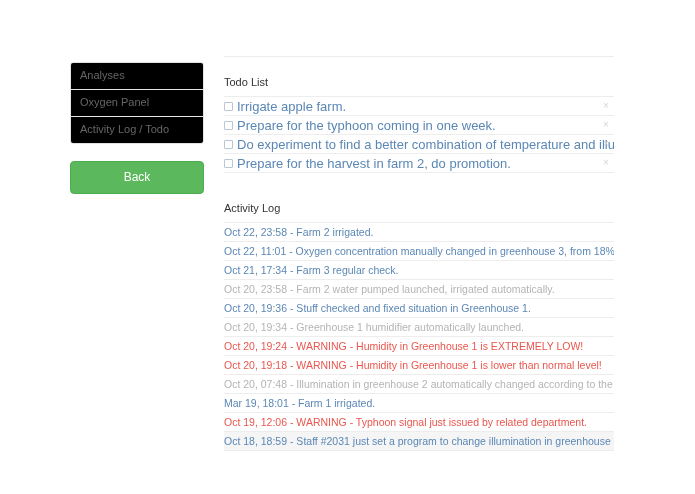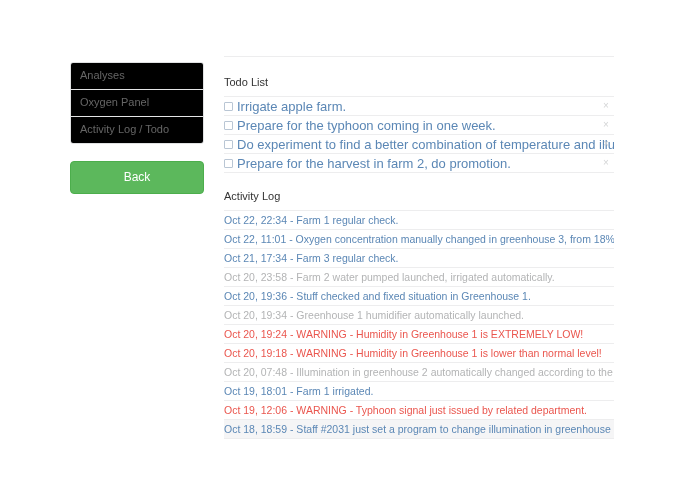--- a/index.html
+++ b/index.html
@@ -85,21 +85,21 @@
   }
 
   .section-title {
     font-size: 11px;
     font-weight: normal;
     color: #333333;
     line-height: 13px;
     margin: 0 0 7px 0;
   }
   .section-title.activity {
-    margin-top: 17px;
+    margin-top: 29px;
   }
 
   .rows {
     border-top: 1px solid #ededee;
   }
 
   .row {
     position: relative;
     border-bottom: 1px solid #ededee;
     height: 18px;
@@ -185,28 +185,28 @@
     <div class="section-title">Todo List</div>
     <div class="rows" id="todo-rows">
         <div class="row todo-row"><span class="cb"></span><span class="todo-text">Irrigate apple farm.</span><span class="dismiss">×</span></div>
         <div class="row todo-row"><span class="cb"></span><span class="todo-text">Prepare for the typhoon coming in one week.</span><span class="dismiss">×</span></div>
         <div class="row todo-row"><span class="cb"></span><span class="todo-text">Do experiment to find a better combination of temperature and illumination in greenhouse 1.</span><span class="dismiss">×</span></div>
         <div class="row todo-row"><span class="cb"></span><span class="todo-text">Prepare for the harvest in farm 2, do promotion.</span><span class="dismiss">×</span></div>
       </div>
 
     <div class="section-title activity">Activity Log</div>
     <div class="rows" id="activity-rows">
-        <div class="row log-row"><span class="log-text normal">Oct 22, 22:34 - Farm 1 regular check.</span></div>
+        <div class="row log-row"><span class="log-text normal">Oct 22, 23:58 - Farm 2 irrigated.</span></div>
         <div class="row log-row"><span class="log-text normal">Oct 22, 11:01 - Oxygen concentration manually changed in greenhouse 3, from 18% to 22%.</span></div>
         <div class="row log-row"><span class="log-text normal">Oct 21, 17:34 - Farm 3 regular check.</span></div>
         <div class="row log-row"><span class="log-text muted">Oct 20, 23:58 - Farm 2 water pumped launched, irrigated automatically.</span></div>
         <div class="row log-row"><span class="log-text normal">Oct 20, 19:36 - Stuff checked and fixed situation in Greenhouse 1.</span></div>
         <div class="row log-row"><span class="log-text muted">Oct 20, 19:34 - Greenhouse 1 humidifier automatically launched.</span></div>
         <div class="row log-row"><span class="log-text warning">Oct 20, 19:24 - WARNING - Humidity in Greenhouse 1 is EXTREMELY LOW!</span></div>
         <div class="row log-row"><span class="log-text warning">Oct 20, 19:18 - WARNING - Humidity in Greenhouse 1 is lower than normal level!</span></div>
         <div class="row log-row"><span class="log-text muted">Oct 20, 07:48 - Illumination in greenhouse 2 automatically changed according to the program input by user.</span></div>
-        <div class="row log-row"><span class="log-text normal">Oct 19, 18:01 - Farm 1 irrigated.</span></div>
+        <div class="row log-row"><span class="log-text normal">Mar 19, 18:01 - Farm 1 irrigated.</span></div>
         <div class="row log-row"><span class="log-text warning">Oct 19, 12:06 - WARNING - Typhoon signal just issued by related department.</span></div>
         <div class="row log-row shaded"><span class="log-text normal">Oct 18, 18:59 - Staff #2031 just set a program to change illumination in greenhouse 2.</span></div>
       </div>
 
   </div>
 </div>
 
 </body></html>

